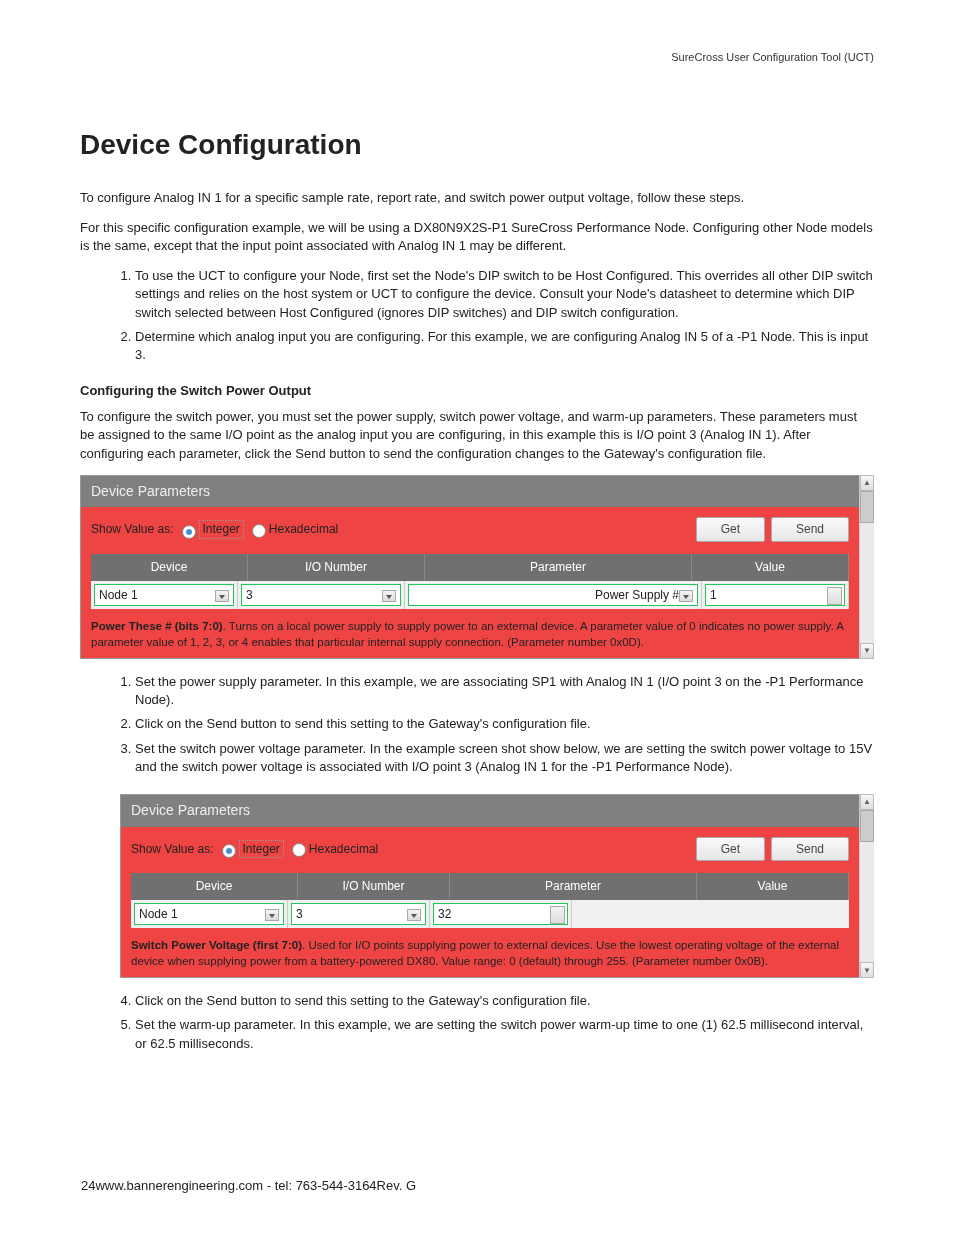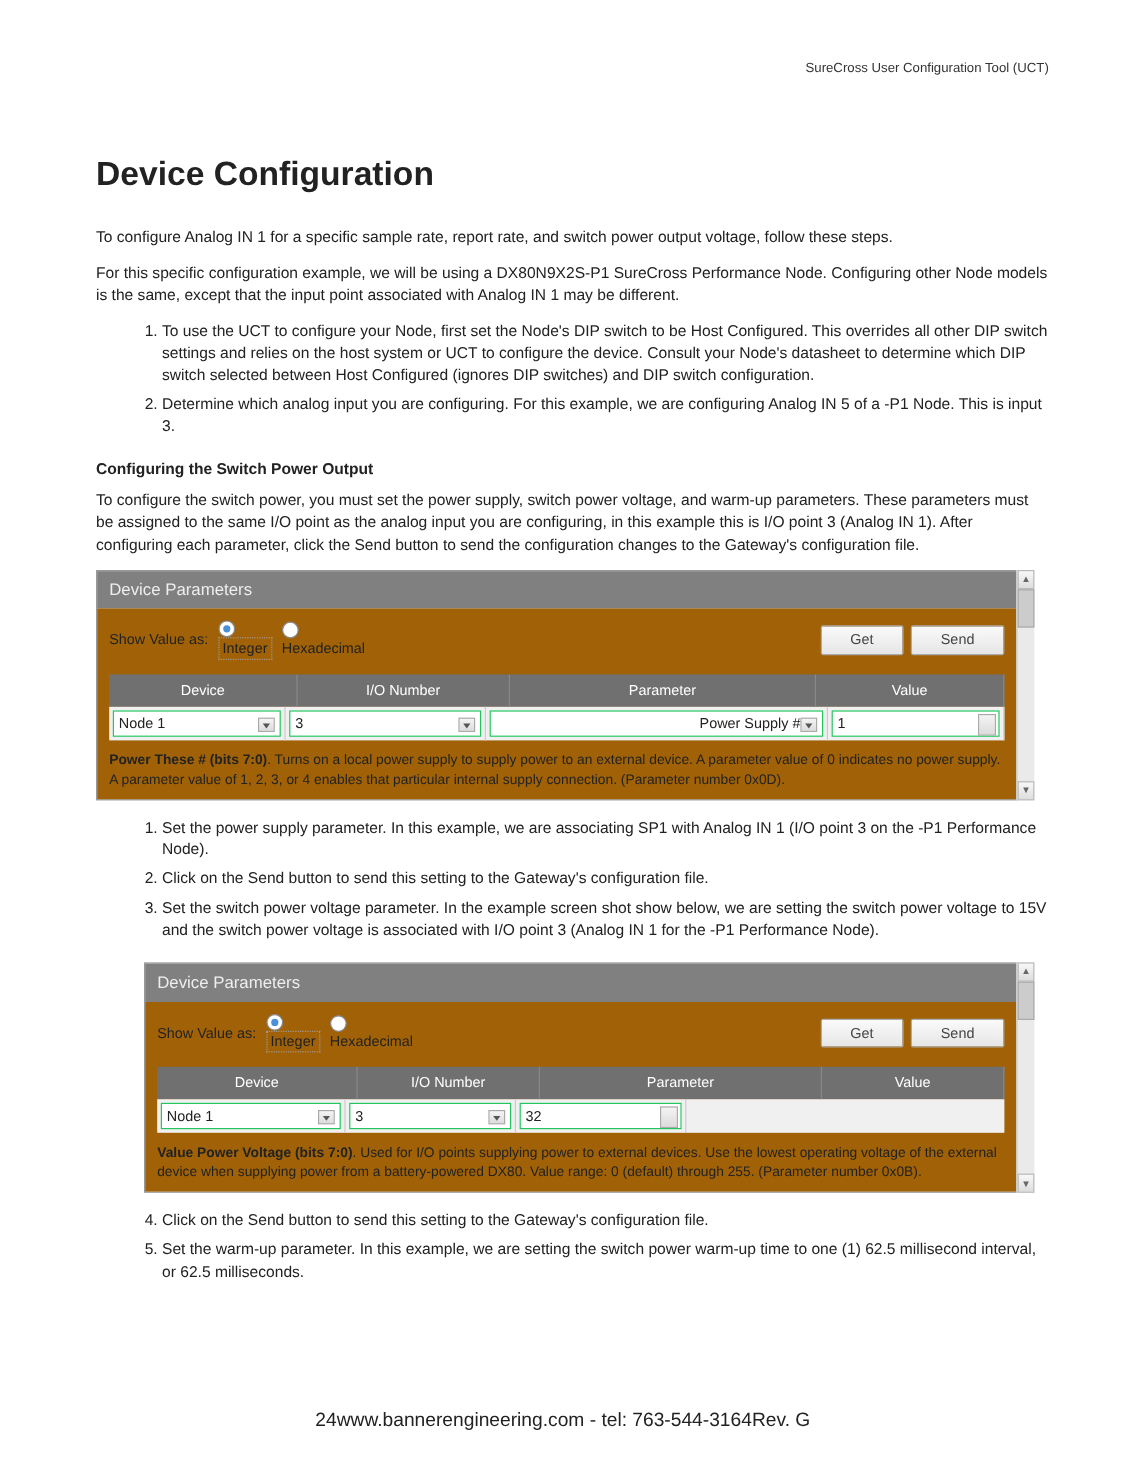--- a/index.html
+++ b/index.html
@@ -23,49 +23,48 @@
     font-weight: bold;
     margin: 0 0 24px 0;
   }
   p { margin: 0 0 12px 0; }
   ol { margin: 6px 0 18px 0; padding-left: 55px; }
   ol li { margin-bottom: 6px; }
   .subhead { font-weight: bold; margin-top: 14px; margin-bottom: 8px; }
 
   
   .panel-wrap {
-    margin: 10px 12px 14px 0;
+    margin: 10px 0 14px 0;
   }
   .panel {
     border: 1px solid #999;
     background: #f0f0f0;
   }
   .panel-title {
     background: #808080;
     color: #eee;
     font-size: 14px;
     padding: 6px 10px;
   }
   .panel-body {
-    background: #a16207;
+    background: #ef4444;
     padding: 10px 10px 8px 10px;
     position: relative;
   }
   .toprow {
     display: flex;
     align-items: center;
     margin-bottom: 12px;
   }
   .show-label { font-size: 12px; margin-right: 8px; }
   .radio {
     display: inline-flex;
-    align-items: flex-start;
+    align-items: flex-end;
     margin-right: 8px;
     font-size: 12px;
-    flex-direction: column;
   }
   .radio-dot {
     width: 12px; height: 12px;
     border-radius: 50%;
     border: 1px solid #888;
     background: #fff;
     margin-right: 3px;
     display: inline-flex;
     align-items: center;
     justify-content: center;
@@ -170,25 +169,25 @@
     background: #ccc;
     border: 1px solid #aaa;
   }
   .panel-outer {
     position: relative;
     margin-right: 14px;
   }
 
   .footer {
     display: flex;
-    justify-content: center;
-    font-size: 16px;
+    justify-content: flex-start;
+    font-size: 13px;
     position: absolute;
     bottom: 40px;
-    left: 64px;
+    left: 81px;
     right: 80px;
   }
 
   
   .w-dev  { flex: 0 0 140px; }
   .w-io   { flex: 0 0 160px; }
   .w-par  { flex: 1 1 auto; text-align: right; }
   .w-val  { flex: 0 0 140px; }
   
   .p2 .w-dev  { flex: 0 0 150px; }
@@ -304,21 +303,21 @@
               <div class="ctrl dd">Node 1</div>
             </div>
           <div class="cell w-io">
               <div class="ctrl dd">3</div>
             </div>
           <div class="cell w-val">
               <div class="ctrl spin">32</div>
             </div>
         </div>
         <div class="param-desc">
-          <b>Value Power Voltage (bits 7:0)</b><span>. Used for I/O points supplying power to external devices. Use the lowest operating voltage of the external device when supplying power from a battery-powered DX80. Value range: 0 (default) through 255. (Parameter number 0x0B).</span>
+          <b>Switch Power Voltage (first 7:0)</b><span>. Used for I/O points supplying power to external devices. Use the lowest operating voltage of the external device when supplying power from a battery-powered DX80. Value range: 0 (default) through 255. (Parameter number 0x0B).</span>
         </div>
       </div>
     </div>
     <div class="scrollbar">
       <div class="sb-arrow">▲</div>
       <div class="sb-thumb"></div>
       <div class="sb-arrow" style="position:absolute;bottom:0;left:0;right:0">▼</div>
     </div>
   </div>
 </div>

